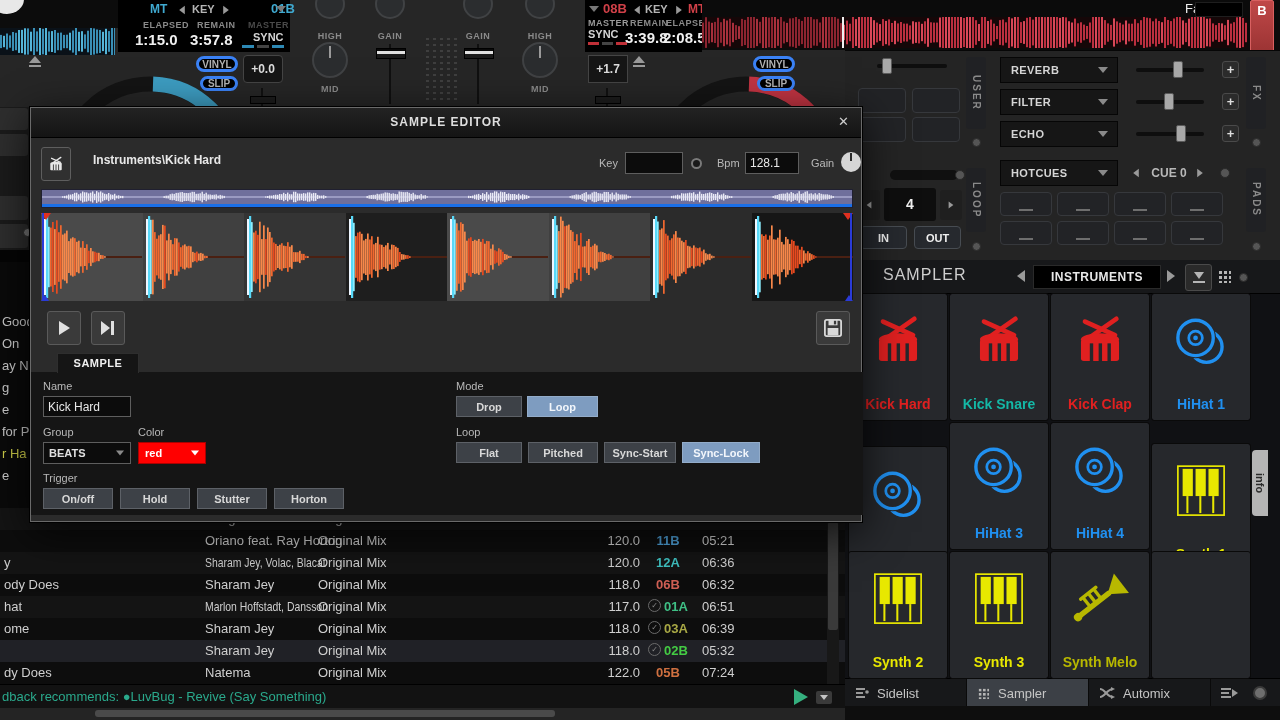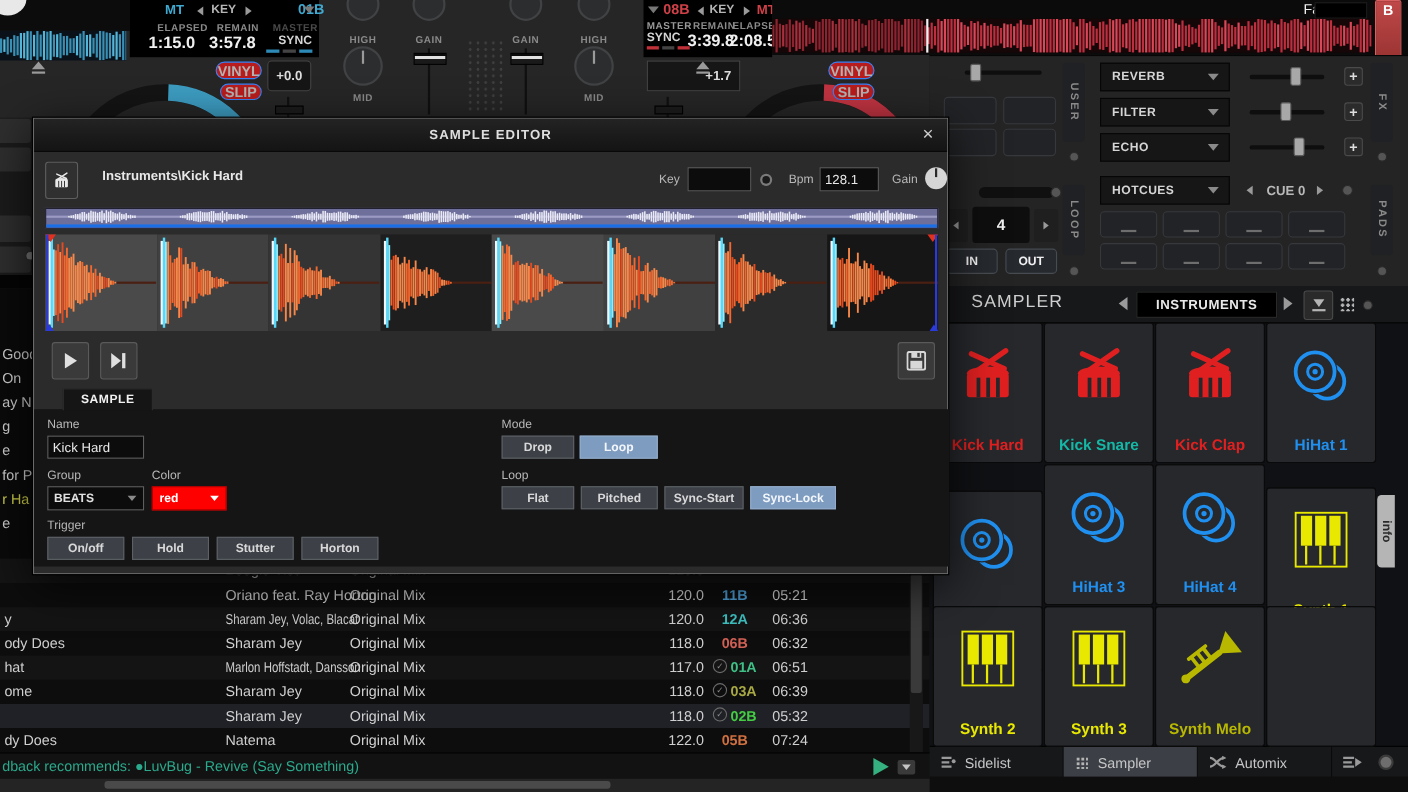--- a/index.html
+++ b/index.html
@@ -16,21 +16,21 @@
   .fxdrop .t{color:#d5d5d5;font-size:11px;font-weight:bold;letter-spacing:.4px;padding-left:10px;flex:1;}
   .chev{width:0;height:0;border-left:5px solid transparent;border-right:5px solid transparent;border-top:6px solid #8a8a8a;margin-right:9px;}
   .plusbtn{background:#2b2b2b;border:1px solid #4a4a4a;border-radius:3px;color:#ddd;font-size:13px;font-weight:bold;
            display:flex;align-items:center;justify-content:center;box-sizing:border-box;}
   .slidertrack{background:#0e0e0e;border-radius:2px;}
   .sliderhandle{background:#a8a8a8;border:1px solid #5a5a5a;border-radius:2px;box-sizing:border-box;}
   .padbtn{background:#222326;border:1px solid #36383c;border-radius:4px;box-sizing:border-box;}
   .padbtn .dash{position:absolute;left:50%;bottom:4px;width:14px;height:2px;background:#6e6e6e;margin-left:-7px;}
   .tri-l{width:0;height:0;border-top:6px solid transparent;border-bottom:6px solid transparent;border-right:8px solid #9a9a9a;}
   .tri-r{width:0;height:0;border-top:6px solid transparent;border-bottom:6px solid transparent;border-left:8px solid #9a9a9a;}
-  .smallbtn{background:#b91c1c;border:1px solid #3b82f6;border-radius:8px;color:#b2b2b2;font-size:13px;font-weight:bold;
+  .smallbtn{background:#000000;border:3px solid #3b82f6;border-radius:8px;color:#b2b2b2;font-size:10px;font-weight:bold;
             display:flex;align-items:center;justify-content:center;box-sizing:border-box;}
   
   #dialog{left:30px;top:107px;width:832px;height:415px;background:#2b2b2b;border:1px solid #6a6a6a;
           outline:1px solid #000;box-shadow:0 10px 40px rgba(0,0,0,.75);z-index:50;box-sizing:border-box;}
   .dlgbtn{position:relative;display:inline-block;height:21px;line-height:21px;text-align:center;background:#3d4147;
           border:1px solid #5d6167;color:#d8d8d8;font-size:11px;font-weight:bold;box-sizing:border-box;}
   .dlgbtn.sel{background:#7e9cc0;border-color:#93acc9;color:#f2f6fb;}
   .dlg-lbl{color:#b8b8b8;font-size:11px;}
   .dlg-input{background:#0c0c0c;border:1px solid #5e5e5e;color:#e8e8e8;font-size:12px;padding:0 4px;
              font-family:"Liberation Sans",sans-serif;box-sizing:border-box;}
@@ -364,21 +364,21 @@
   <div class="abs" style="left:26px;top:56px;width:18px;height:16px;">
     <div style="width:0;height:0;border-left:6px solid transparent;border-right:6px solid transparent;border-bottom:7px solid #9a9a9a;margin:0 auto;"></div>
     <div style="width:12px;height:2px;background:#9a9a9a;margin:2px auto 0;"></div>
   </div>
   <div class="abs smallbtn" style="left:196px;top:56px;width:42px;height:16px;">VINYL</div>
   <div class="abs smallbtn" style="left:200px;top:76px;width:38px;height:15px;">SLIP</div>
   <div class="abs" style="left:243px;top:55px;width:38px;height:26px;background:#161616;border:1px solid #454545;border-radius:4px;color:#ddd;font-size:12px;font-weight:bold;text-align:center;line-height:26px;">+0.0</div>
   <div class="abs" style="left:261px;top:88px;width:2px;height:19px;background:#111;"></div>
   <div class="abs" style="left:250px;top:96px;width:24px;height:6px;background:#1c1c1c;border:1px solid #000;"></div>
 
-  <div class="abs" style="left:588px;top:55px;width:38px;height:26px;background:#161616;border:1px solid #454545;border-radius:0;color:#ddd;font-size:12px;font-weight:bold;text-align:center;line-height:26px;padding-left:45px;">+1.7</div>
+  <div class="abs" style="left:588px;top:55px;width:38px;height:26px;background:#161616;border:1px solid #454545;border-radius:0;color:#ddd;font-size:12px;font-weight:bold;text-align:center;line-height:26px;">+1.7</div>
   <div class="abs" style="left:606px;top:88px;width:2px;height:19px;background:#111;"></div>
   <div class="abs" style="left:595px;top:96px;width:24px;height:6px;background:#1c1c1c;border:1px solid #000;"></div>
   <div class="abs" style="left:630px;top:56px;width:18px;height:16px;">
     <div style="width:0;height:0;border-left:6px solid transparent;border-right:6px solid transparent;border-bottom:7px solid #9a9a9a;margin:0 auto;"></div>
     <div style="width:12px;height:2px;background:#9a9a9a;margin:2px auto 0;"></div>
   </div>
   <svg class="abs" style="left:636px;top:52px;" width="220" height="55">
     <circle cx="110" cy="118" r="86" fill="none" stroke="#141414" stroke-width="15"></circle>
     <circle cx="110" cy="118" r="86" fill="none" stroke="#c23442" stroke-width="15" stroke-dasharray="128 412" transform="rotate(-88 110 118)"></circle>
   </svg>

